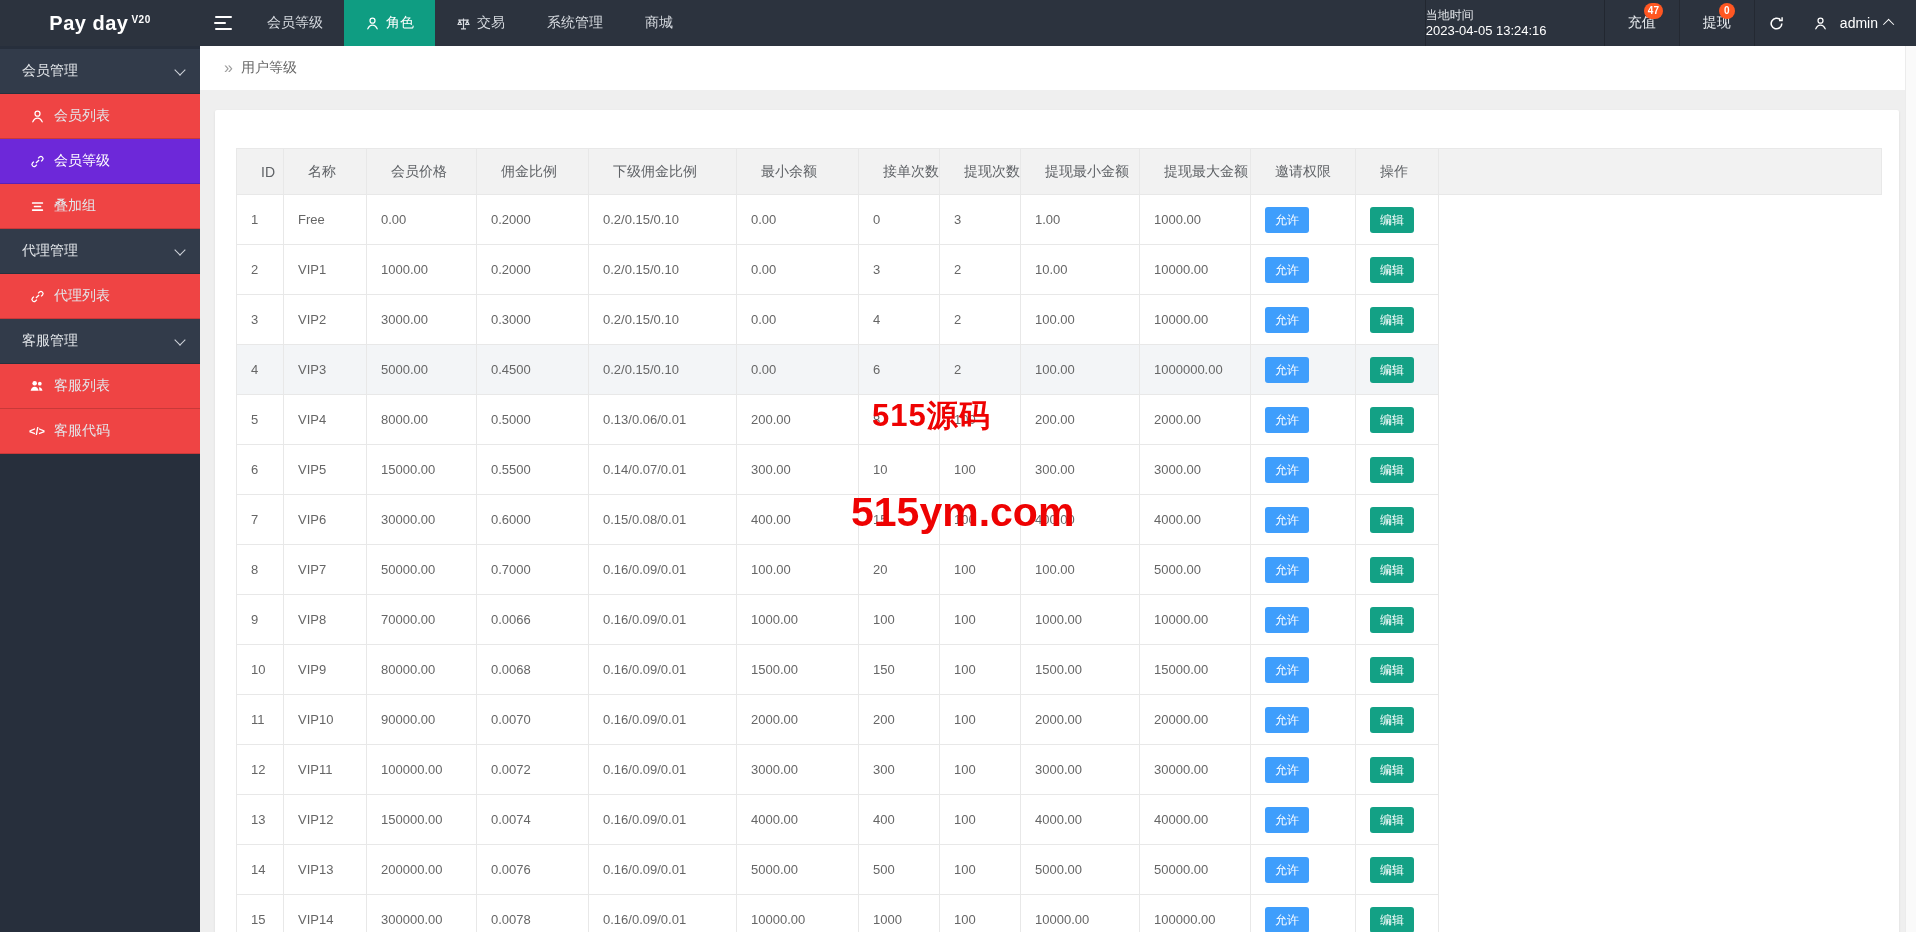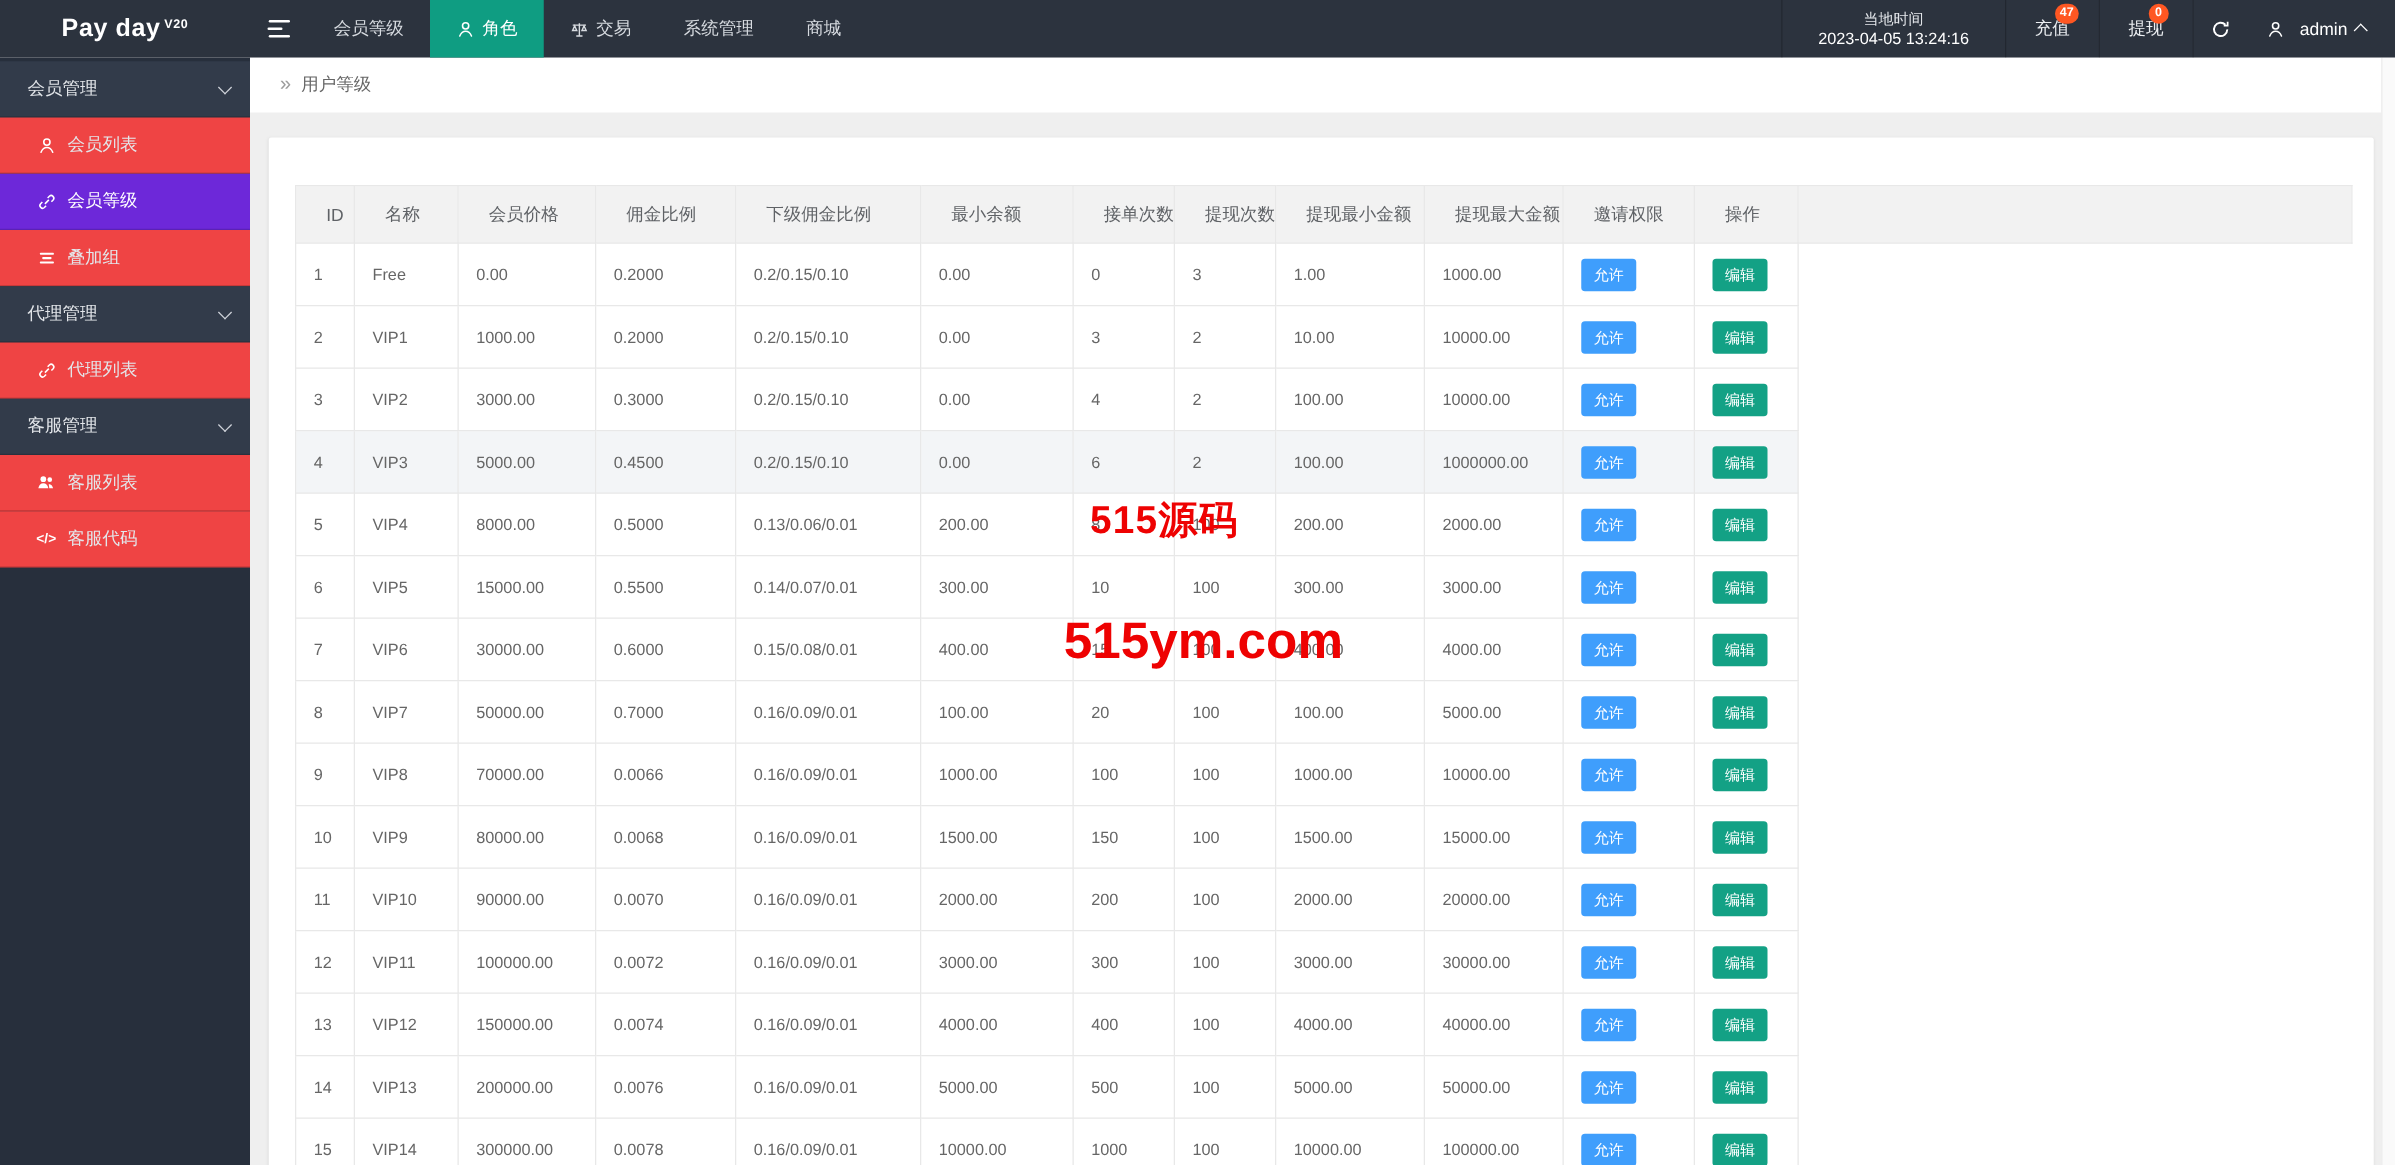--- a/index.html
+++ b/index.html
@@ -22,21 +22,21 @@
   .hamburger i{display:block;width:17px;height:2px;background:#fff;margin:2px 0;border-radius:1px;}
   .hamburger i:nth-child(2){width:12px;align-self:flex-start;margin-left:14px;}
   .topnav{display:flex;align-items:stretch;}
   .nav-item{
     display:flex;align-items:center;padding:0 21px;font-size:14px;color:#d7dbe0;cursor:pointer;white-space:nowrap;
   }
   .nav-item.active{background:#0f9d82;color:#fff;}
   .nav-icon{display:flex;align-items:center;margin-right:6px;color:inherit;}
   .tb-right{margin-left:auto;display:flex;align-items:stretch;}
   .tb-time{
-    width:178px;display:flex;flex-direction:column;align-items:center;justify-content:center;
+    width:178px;display:flex;flex-direction:column;align-items:flex-start;justify-content:center;
     border-left:1px solid rgba(0,0,0,.22);border-right:1px solid rgba(0,0,0,.22);
   }
   .tb-time-label{font-size:12px;color:#e3e6ea;line-height:15px;}
   .tb-time-value{font-size:13px;color:#fff;line-height:16px;}
   .tb-link{
     position:relative;display:flex;align-items:center;justify-content:center;
     width:74px;font-size:14px;color:#eceff2;cursor:pointer;border-right:1px solid rgba(0,0,0,.18);
   }
   .tb-link-text{position:relative;text-align:right;}
   .badge{

